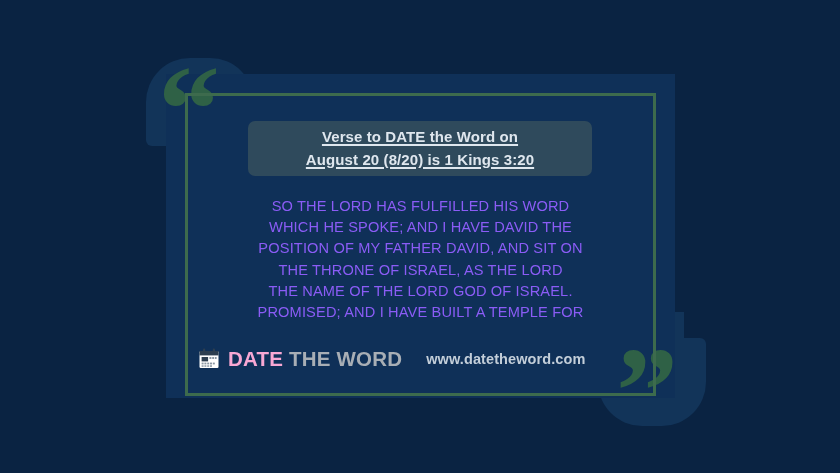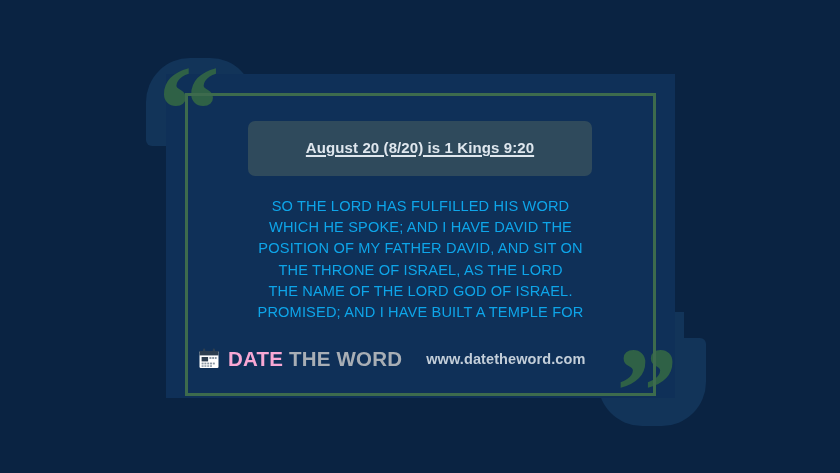--- a/index.html
+++ b/index.html
@@ -144,21 +144,21 @@
     white-space: nowrap;
   }
 
   
   .verse {
     position: absolute;
     left: 14px;
     top: 103px;
     width: 443px;
     text-align: center;
-    color: #0ea5e9;
+    color: #8b5cf6;
     font-size: 14.6px;
     line-height: 21.2px;
     letter-spacing: 0.15px;
   }
   .verse-line { display: block; white-space: nowrap; }
 
   
   .footer {
     position: absolute;
     left: 12px;
@@ -203,21 +203,22 @@
   <div class="panel"></div>
 
   <div class="frame"></div>
 
   <div class="quote-glyph quote-glyph-open">“</div>
   <div class="quote-glyph quote-glyph-close">”</div>
 
   <div class="content">
 
     <div class="title-box">
-      <span class="title-line">August 20 (8/20) is 1 Kings 9:20</span>
+      <span class="title-line">Verse to DATE the Word on</span>
+      <span class="title-line">August 20 (8/20) is 1 Kings 3:20</span>
     </div>
 
     <div class="verse">
       <span class="verse-line">SO THE LORD HAS FULFILLED HIS WORD</span>
       <span class="verse-line">WHICH HE SPOKE; AND I HAVE DAVID THE</span>
       <span class="verse-line">POSITION OF MY FATHER DAVID, AND SIT ON</span>
       <span class="verse-line">THE THRONE OF ISRAEL, AS THE LORD</span>
       <span class="verse-line">THE NAME OF THE LORD GOD OF ISRAEL.</span>
       <span class="verse-line">PROMISED; AND I HAVE BUILT A TEMPLE FOR</span>
     </div>

